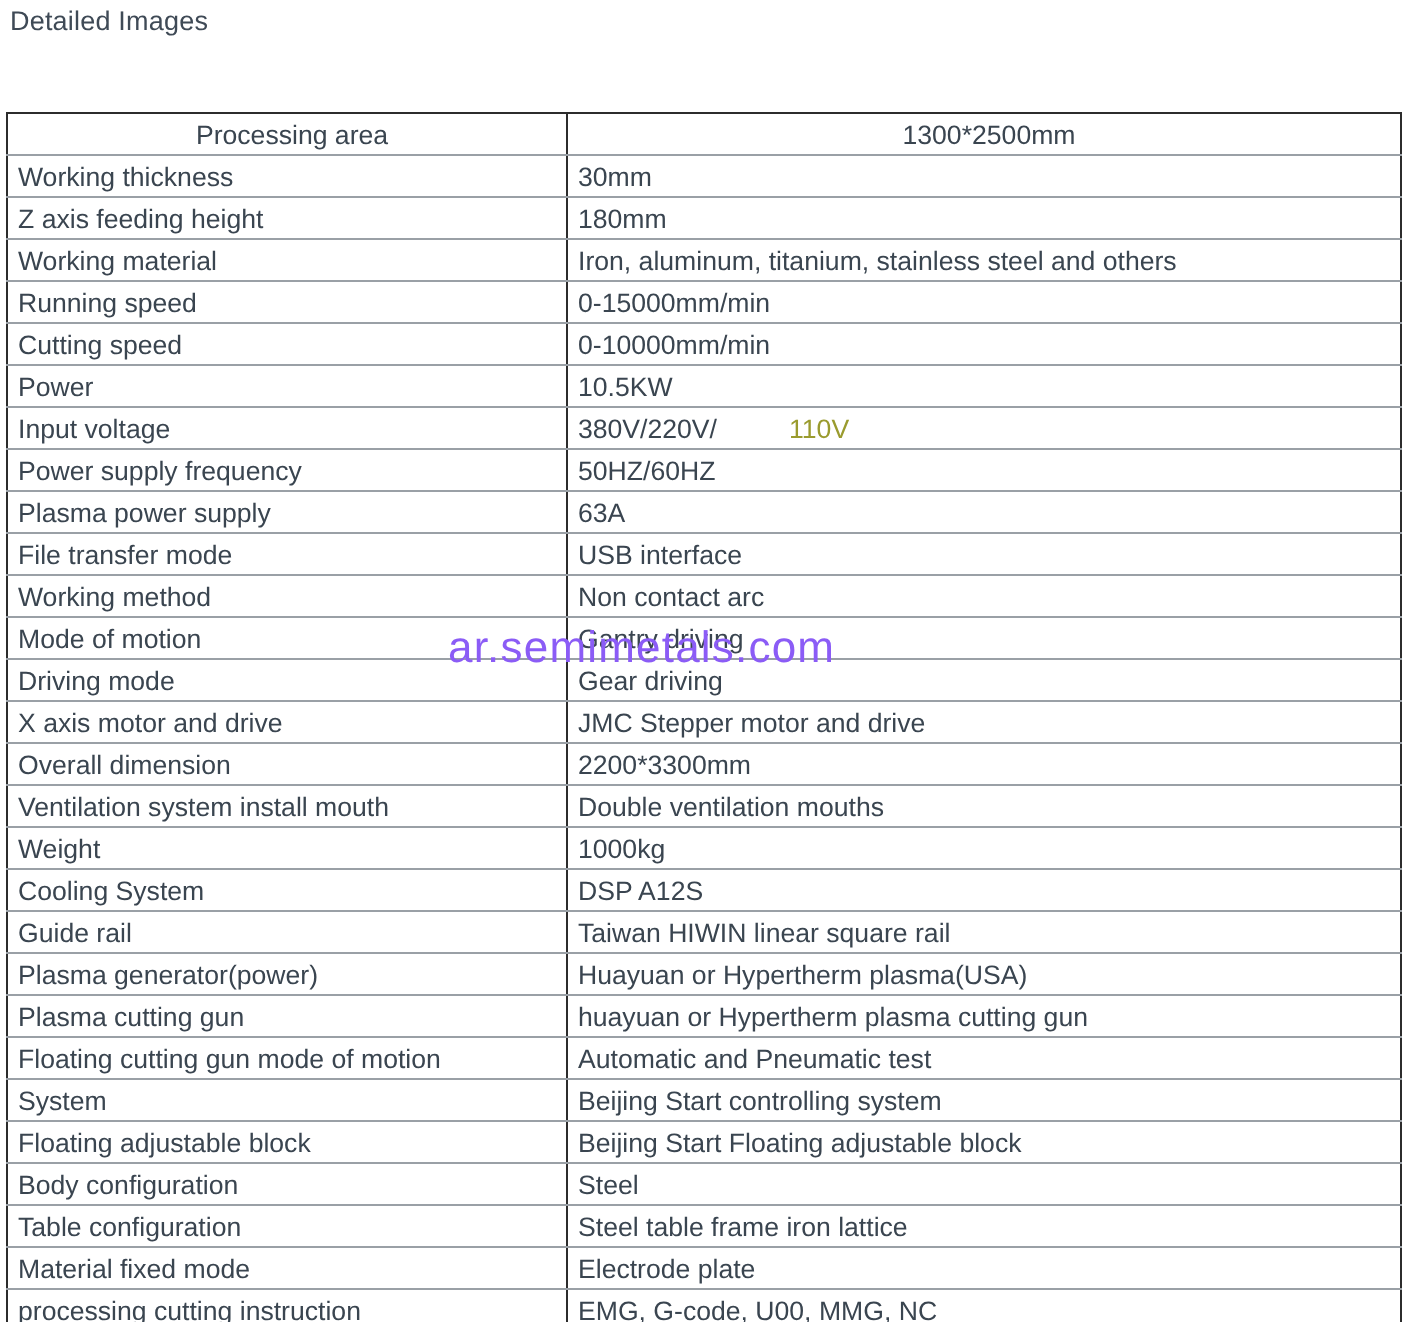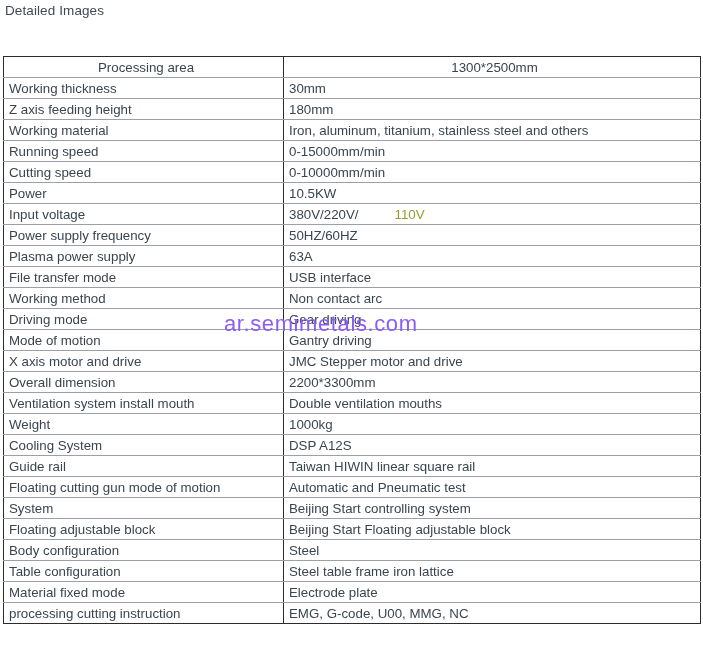--- a/index.html
+++ b/index.html
@@ -155,28 +155,28 @@
           </tr>
           <tr class="spec-row">
             <td class="label-cell">File transfer mode</td>
             <td class="value-cell">USB interface</td>
           </tr>
           <tr class="spec-row">
             <td class="label-cell">Working method</td>
             <td class="value-cell">Non contact arc</td>
           </tr>
           <tr class="spec-row">
+            <td class="label-cell">Mode of motion</td>
+            <td class="value-cell">Gantry driving</td>
+          </tr>
+          <tr class="spec-row">
             <td class="label-cell">Driving mode</td>
             <td class="value-cell">Gear driving</td>
           </tr>
           <tr class="spec-row">
-            <td class="label-cell">Mode of motion</td>
-            <td class="value-cell">Gantry driving</td>
-          </tr>
-          <tr class="spec-row">
             <td class="label-cell">X axis motor and drive</td>
             <td class="value-cell">JMC Stepper motor and drive</td>
           </tr>
           <tr class="spec-row">
             <td class="label-cell">Overall dimension</td>
             <td class="value-cell">2200*3300mm</td>
           </tr>
           <tr class="spec-row">
             <td class="label-cell">Ventilation system install mouth</td>
             <td class="value-cell">Double ventilation mouths</td>
@@ -185,20 +185,28 @@
             <td class="label-cell">Weight</td>
             <td class="value-cell">1000kg</td>
           </tr>
           <tr class="spec-row">
             <td class="label-cell">Cooling System</td>
             <td class="value-cell"> DSP A12S</td>
           </tr>
           <tr class="spec-row">
             <td class="label-cell">Guide rail</td>
             <td class="value-cell">Taiwan HIWIN linear square rail</td>
+          </tr>
+          <tr class="spec-row">
+            <td class="label-cell">Plasma generator(power)</td>
+            <td class="value-cell">Huayuan or Hypertherm plasma(USA)</td>
+          </tr>
+          <tr class="spec-row">
+            <td class="label-cell">Plasma cutting gun</td>
+            <td class="value-cell">huayuan or Hypertherm plasma cutting gun</td>
           </tr>
           <tr class="spec-row">
             <td class="label-cell">Floating cutting gun mode of motion</td>
             <td class="value-cell">Automatic and Pneumatic test</td>
           </tr>
           <tr class="spec-row">
             <td class="label-cell">System</td>
             <td class="value-cell">Beijing Start controlling system</td>
           </tr>
           <tr class="spec-row">

